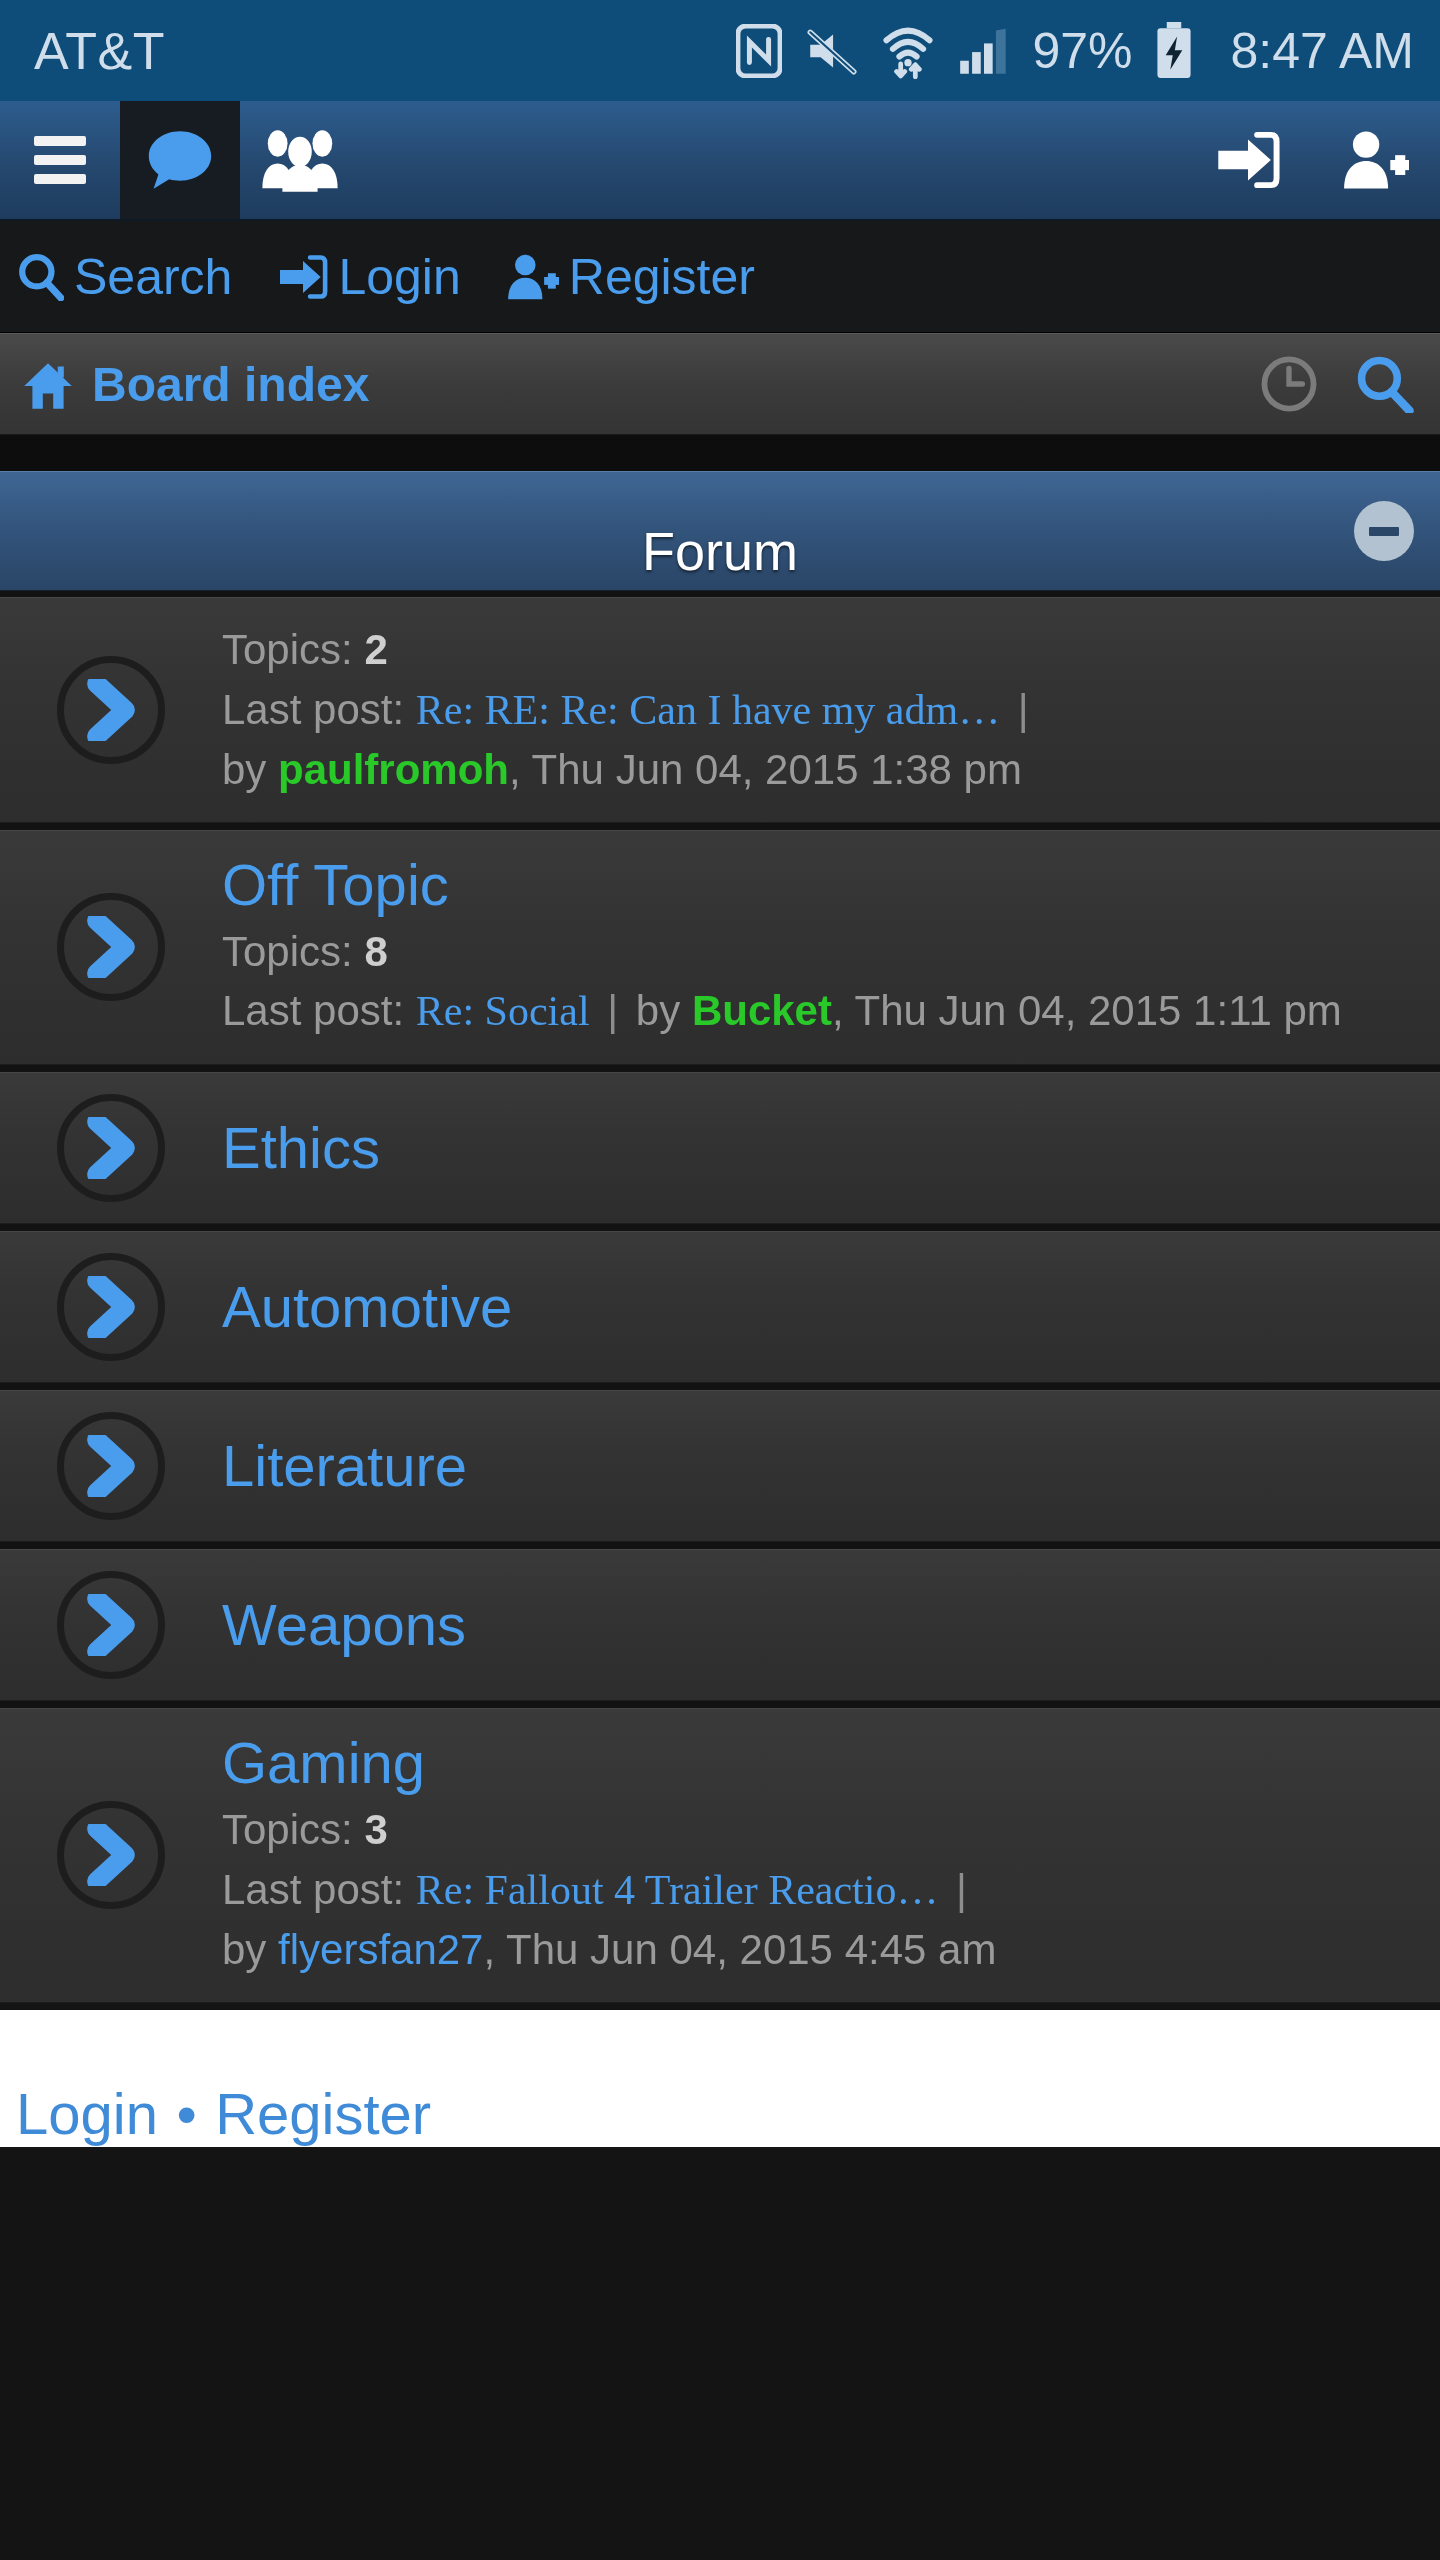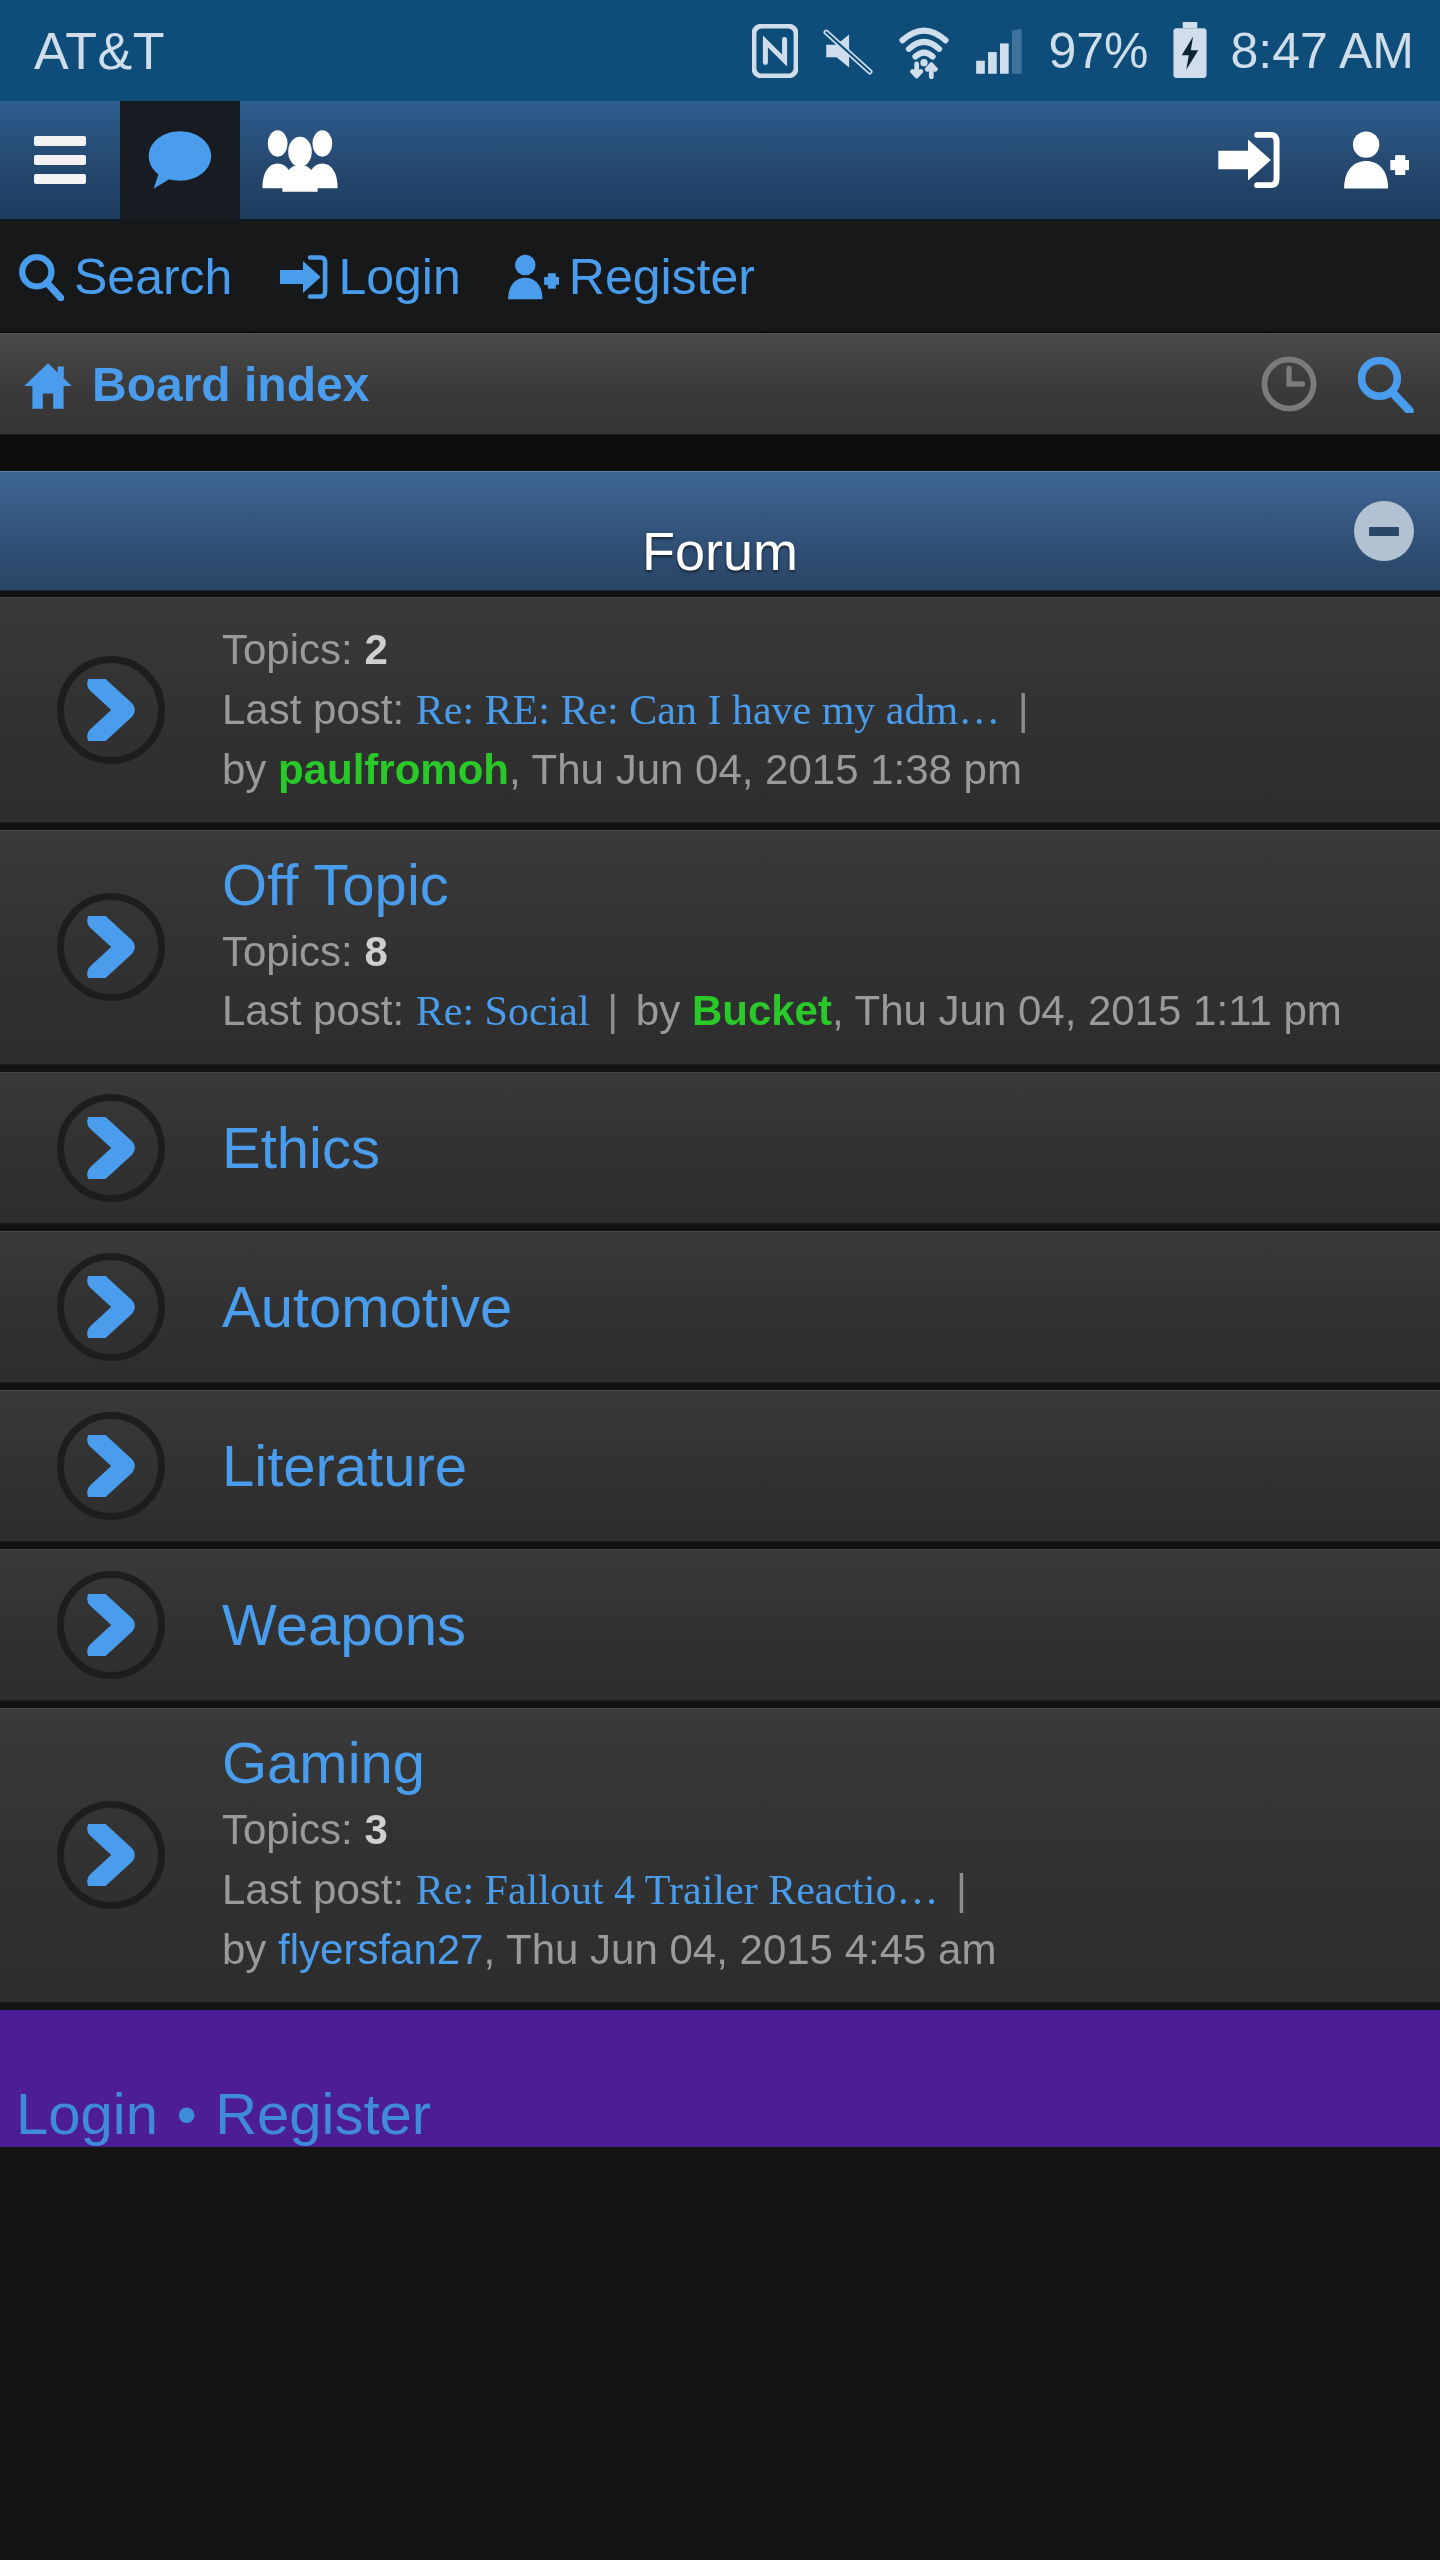--- a/index.html
+++ b/index.html
@@ -13,21 +13,21 @@
   
   .statusbar{
     height:101px; background:#0e4d79;
     display:flex; align-items:center;
     padding:0 26px 0 34px; color:#cfe0ec;
   }
   .carrier{ font-size:52px; letter-spacing:.5px; color:#cfdeea; }
   .status-right{ margin-left:auto; display:flex; align-items:center; gap:22px; }
   .sb-icon{ display:flex; align-items:center; }
   .batt-pct{ font-size:50px; color:#cfdeea; }
-  .clock{ font-size:50px; color:#cfdeea; }
+  .clock{ font-size:50px; color:#cfdeea; margin-left:16px; }
 
   
   .navbar{
     height:120px; position:relative;
     background:linear-gradient(180deg,#2d5d8e 0%,#25486f 55%,#1e3c5e 100%);
     display:flex; align-items:stretch;
     border-bottom:2px solid #0d1a26;
   }
   .nav-btn{
     width:120px; display:flex; align-items:center; justify-content:center;
@@ -125,21 +125,21 @@
   .meta{ font-size:42px; color:#9a9a9a; line-height:1.42; }
   .meta .strong{ color:#cfcfcf; font-weight:bold; }
   .meta .lbl{ color:#9a9a9a; }
   .meta a.post{ color:#4a9ded; text-decoration:none;font-family:Liberation Serif, serif; }
   .meta .sep{ color:#8d8d8d; padding:0 6px; }
   .meta a.user-green{ color:#29c929; font-weight:bold; text-decoration:none; }
   .meta a.user-blue{ color:#4a9ded; text-decoration:none; }
 
   
   .footer{
-    background:#4c1d95; padding:70px 0 0 16px;
+    background:#ffffff; padding:70px 0 0 16px;
   }
   .footer a{ color:#3f8bd8; font-size:58px; text-decoration:none; }
   .footer .dot{ color:#3f8bd8; font-size:58px; padding:0 14px; }
 
   svg{ display:block; }
 </style>
 </head>
 <body>
 
 <div class="statusbar">

